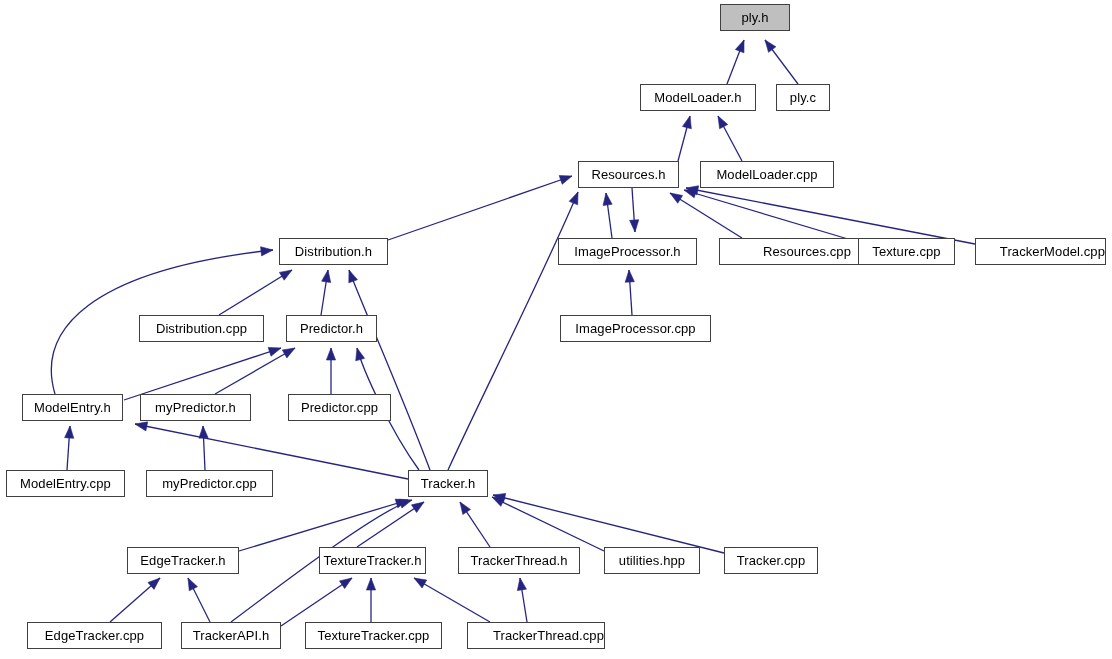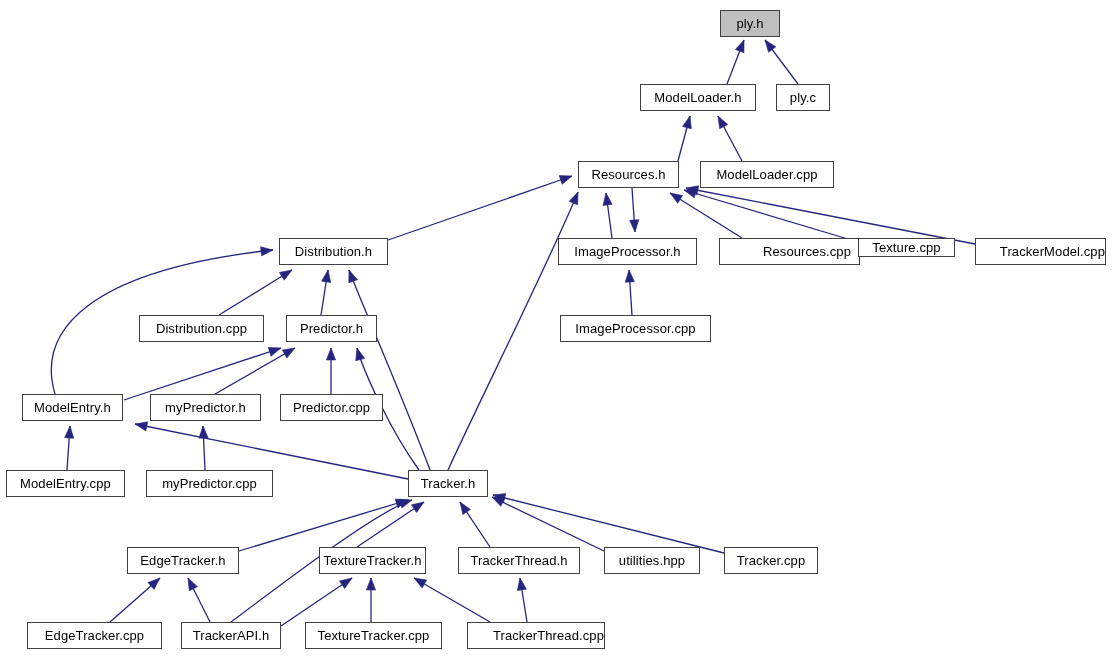--- a/index.html
+++ b/index.html
@@ -187,21 +187,21 @@
       <g>
         <path d="M490,622 L414,578" fill="none" stroke="#25257f" stroke-width="1.3"></path>
         <polygon points="414,578 426.68988227026534,580.0314743332873 422.08034858128167,587.9933961597136" fill="#25257f" stroke="#25257f" stroke-width="0.6"></polygon>
       </g>
       <g>
         <path d="M527,622 L520,578" fill="none" stroke="#25257f" stroke-width="1.3"></path>
         <polygon points="520,578 526.4282499939632,589.1282344518397 517.3425111756801,590.573692900203" fill="#25257f" stroke="#25257f" stroke-width="0.6"></polygon>
       </g>
     </svg>
   <div id="node-layer">
-      <div class="node root" style="left: 720px; top: 10px; width: 60px; height: 27px;">
+      <div class="node root" style="left: 720px; top: 4px; width: 70px; height: 27px;">
         <span class="node-label">ply.h</span>
       </div>
       <div class="node" style="left: 640px; top: 84px; width: 116px; height: 27px;">
         <span class="node-label">ModelLoader.h</span>
       </div>
       <div class="node" style="left: 776px; top: 84px; width: 54px; height: 27px;">
         <span class="node-label">ply.c</span>
       </div>
       <div class="node" style="left: 578px; top: 161px; width: 101px; height: 27px;">
         <span class="node-label">Resources.h</span>
@@ -211,42 +211,42 @@
       </div>
       <div class="node" style="left: 279px; top: 238px; width: 109px; height: 27px;">
         <span class="node-label">Distribution.h</span>
       </div>
       <div class="node" style="left: 558px; top: 238px; width: 139px; height: 27px;">
         <span class="node-label">ImageProcessor.h</span>
       </div>
       <div class="node" style="left: 719px; top: 238px; width: 141px; height: 27px; padding-left: 35px;">
         <span class="node-label">Resources.cpp</span>
       </div>
-      <div class="node" style="left: 858px; top: 238px; width: 97px; height: 19px;">
+      <div class="node" style="left: 858px; top: 238px; width: 97px; height: 27px;">
         <span class="node-label">Texture.cpp</span>
       </div>
       <div class="node" style="left: 975px; top: 238px; width: 131px; height: 27px; justify-content: flex-end;">
         <span class="node-label">TrackerModel.cpp</span>
       </div>
       <div class="node" style="left: 139px; top: 315px; width: 125px; height: 27px;">
         <span class="node-label">Distribution.cpp</span>
       </div>
       <div class="node" style="left: 286px; top: 315px; width: 91px; height: 27px;">
         <span class="node-label">Predictor.h</span>
       </div>
       <div class="node" style="left: 560px; top: 315px; width: 151px; height: 27px;">
         <span class="node-label">ImageProcessor.cpp</span>
       </div>
       <div class="node" style="left: 22px; top: 394px; width: 101px; height: 27px;">
         <span class="node-label">ModelEntry.h</span>
       </div>
-      <div class="node" style="left: 150px; top: 394px; width: 111px; height: 27px;">
+      <div class="node" style="left: 140px; top: 394px; width: 111px; height: 27px;">
         <span class="node-label">myPredictor.h</span>
       </div>
-      <div class="node" style="left: 280px; top: 394px; width: 103px; height: 27px;">
+      <div class="node" style="left: 288px; top: 394px; width: 103px; height: 27px;">
         <span class="node-label">Predictor.cpp</span>
       </div>
       <div class="node" style="left: 6px; top: 470px; width: 119px; height: 27px;">
         <span class="node-label">ModelEntry.cpp</span>
       </div>
       <div class="node" style="left: 146px; top: 470px; width: 127px; height: 27px;">
         <span class="node-label">myPredictor.cpp</span>
       </div>
       <div class="node" style="left: 408px; top: 470px; width: 80px; height: 27px;">
         <span class="node-label">Tracker.h</span>

